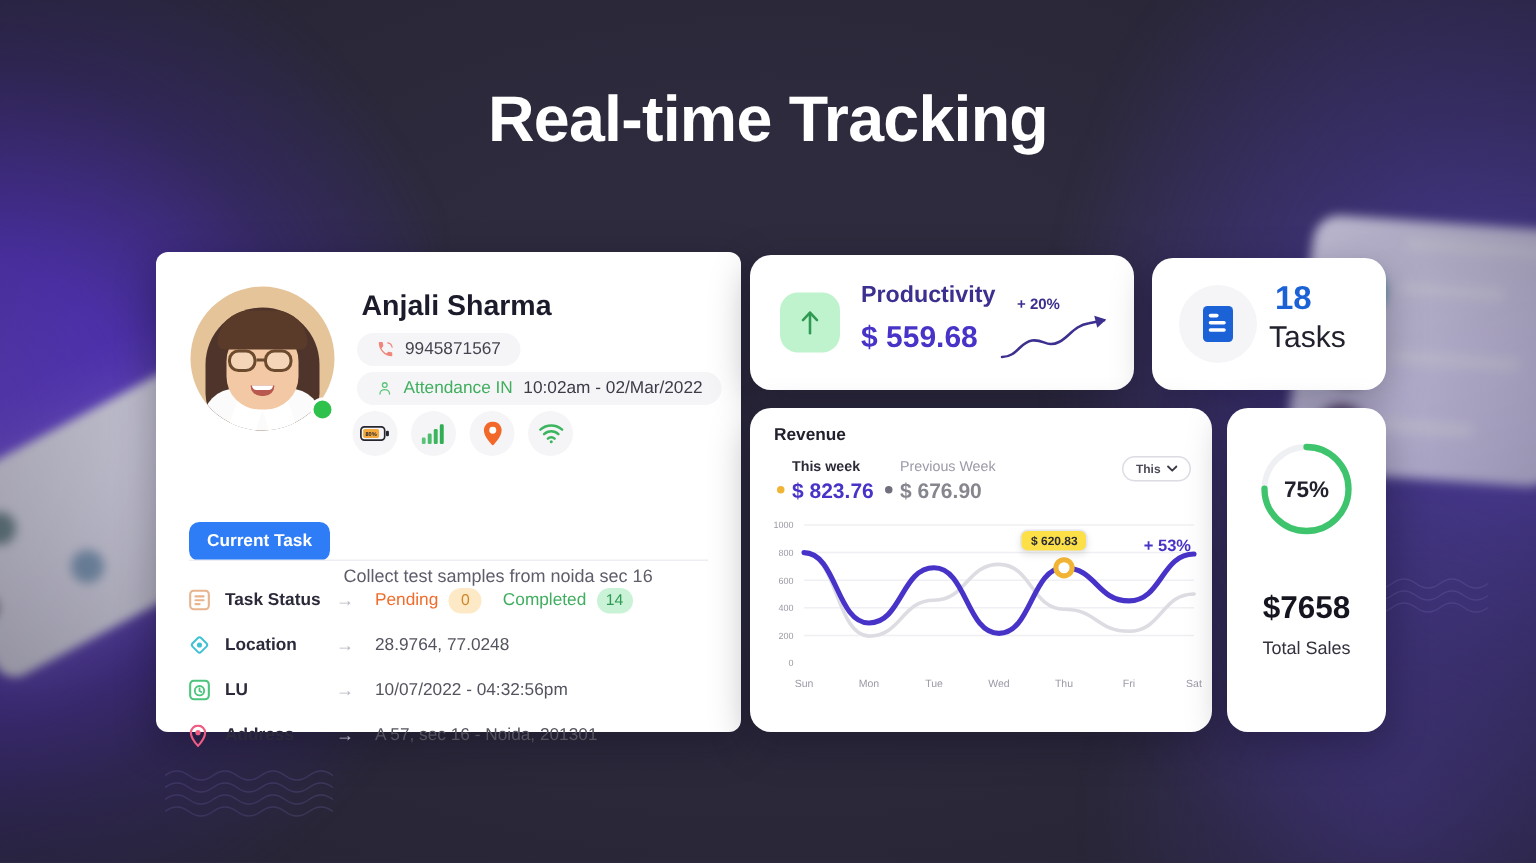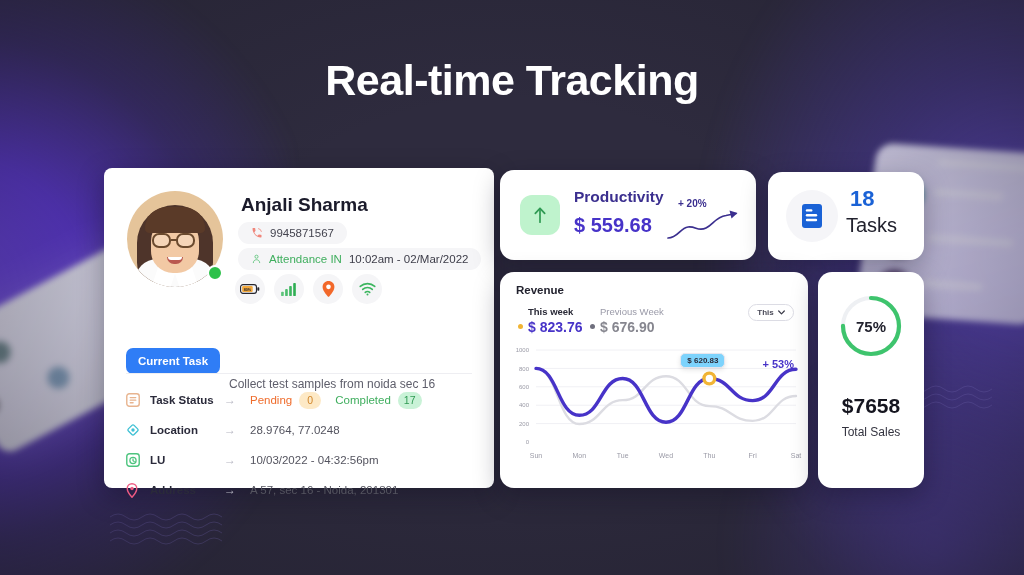--- a/index.html
+++ b/index.html
@@ -147,21 +147,21 @@
   #series-this .s-dot{background:#f1b434;}
   #series-prev .s-dot{background:#6f6f7d;}
   #week-select{
     position:absolute;right:14px;top:32px;width:46px;height:17px;border-radius:9px;
     border:1px solid #dcdce4;background:#fff;display:flex;align-items:center;justify-content:center;gap:4px;
     font-size:8px;font-weight:700;color:#4a4a58;cursor:pointer;
   }
   #rev-chart{position:absolute;left:0;top:66px;}
   #rev-delta{position:absolute;right:14px;top:86px;font-size:11px;font-weight:700;color:#4733c8;}
   #rev-tooltip{
-    position:absolute;left:182px;top:90px;background:#7dd3fc;border:1px solid #e6e6ee;
+    position:absolute;left:182px;top:90px;background:#fde047;border:1px solid #e6e6ee;
     border-radius:5px;padding:2px 6px;font-size:8px;font-weight:700;color:#2b2b38;
     box-shadow:0 2px 5px rgba(0,0,0,.10);
   }
   
   #sales-card{left:818px;top:272px;width:106px;height:216px;}
   #ring-wrap{position:absolute;left:21px;top:22px;width:64px;height:64px;}
   #ring-pct{position:absolute;inset:0;display:flex;align-items:center;justify-content:center;font-size:15px;font-weight:600;color:#22222e;}
   #sales-amount{position:absolute;left:0;right:0;top:122px;text-align:center;font-size:21px;font-weight:700;color:#15151f;}
   #sales-label{position:absolute;left:0;right:0;top:153px;text-align:center;font-size:12px;color:#33333f;}
 </style>
@@ -296,21 +296,21 @@
         <rect x="4.6" y="5" width="8.8" height="1.8" rx=".9" fill="#e8b48f"></rect>
         <rect x="4.6" y="8.3" width="8.8" height="1.8" rx=".9" fill="#e8b48f"></rect>
         <rect x="4.6" y="11.6" width="5.4" height="1.8" rx=".9" fill="#e8b48f"></rect>
       </svg>
     </span>
     <span class="dr-label">Task Status</span>
     <span class="dr-arrow">→</span>
     <span class="pend-txt">Pending</span>
     <span class="badge-count" style="background:#fde9c6;color:#d1862a;">0</span>
     <span class="comp-txt">Completed</span>
-    <span class="badge-count" style="background:#c9f2d7;color:#2f9a53;">17</span>
+    <span class="badge-count" style="background:#c9f2d7;color:#2f9a53;">14</span>
   </div>
 
   <div class="detail-row" style="top:252px">
     <span class="dr-ic">
       <svg width="14" height="14" viewBox="0 0 18 18">
         <rect x="9" y="1.6" width="10.4" height="10.4" rx="2" transform="rotate(45 9 1.6)" fill="none" stroke="#3fc1d4" stroke-width="1.7"></rect>
         <circle cx="9" cy="9" r="2.2" fill="#3fc1d4"></circle>
       </svg>
     </span>
     <span class="dr-label">Location</span>
@@ -321,21 +321,21 @@
   <div class="detail-row" style="top:282px">
     <span class="dr-ic">
       <svg width="14" height="14" viewBox="0 0 18 18">
         <rect x="1" y="1" width="16" height="16" rx="3.4" fill="none" stroke="#4dc47e" stroke-width="1.8"></rect>
         <circle cx="9" cy="9.6" r="4" fill="none" stroke="#4dc47e" stroke-width="1.6"></circle>
         <path d="M9 7.6v2.2l1.6 1" stroke="#4dc47e" stroke-width="1.5" fill="none" stroke-linecap="round"></path>
       </svg>
     </span>
     <span class="dr-label">LU</span>
     <span class="dr-arrow">→</span>
-    <span class="dr-val">10/03/2022  -  04:32:56pm</span>
+    <span class="dr-val">10/07/2022  -  04:32:56pm</span>
   </div>
 
   <div class="detail-row" style="top:312px">
     <span class="dr-ic">
       <svg width="12" height="15" viewBox="0 0 14 18">
         <path d="M7 .9C3.8.9 1.3 3.4 1.3 6.5 1.3 10.8 7 17.1 7 17.1s5.7-6.3 5.7-10.6C12.7 3.4 10.2.9 7 .9z" fill="none" stroke="#ef5b83" stroke-width="1.7"></path>
         <circle cx="7" cy="6.5" r="2.1" fill="#ef5b83"></circle>
       </svg>
     </span>
     <span class="dr-label">Address</span>

